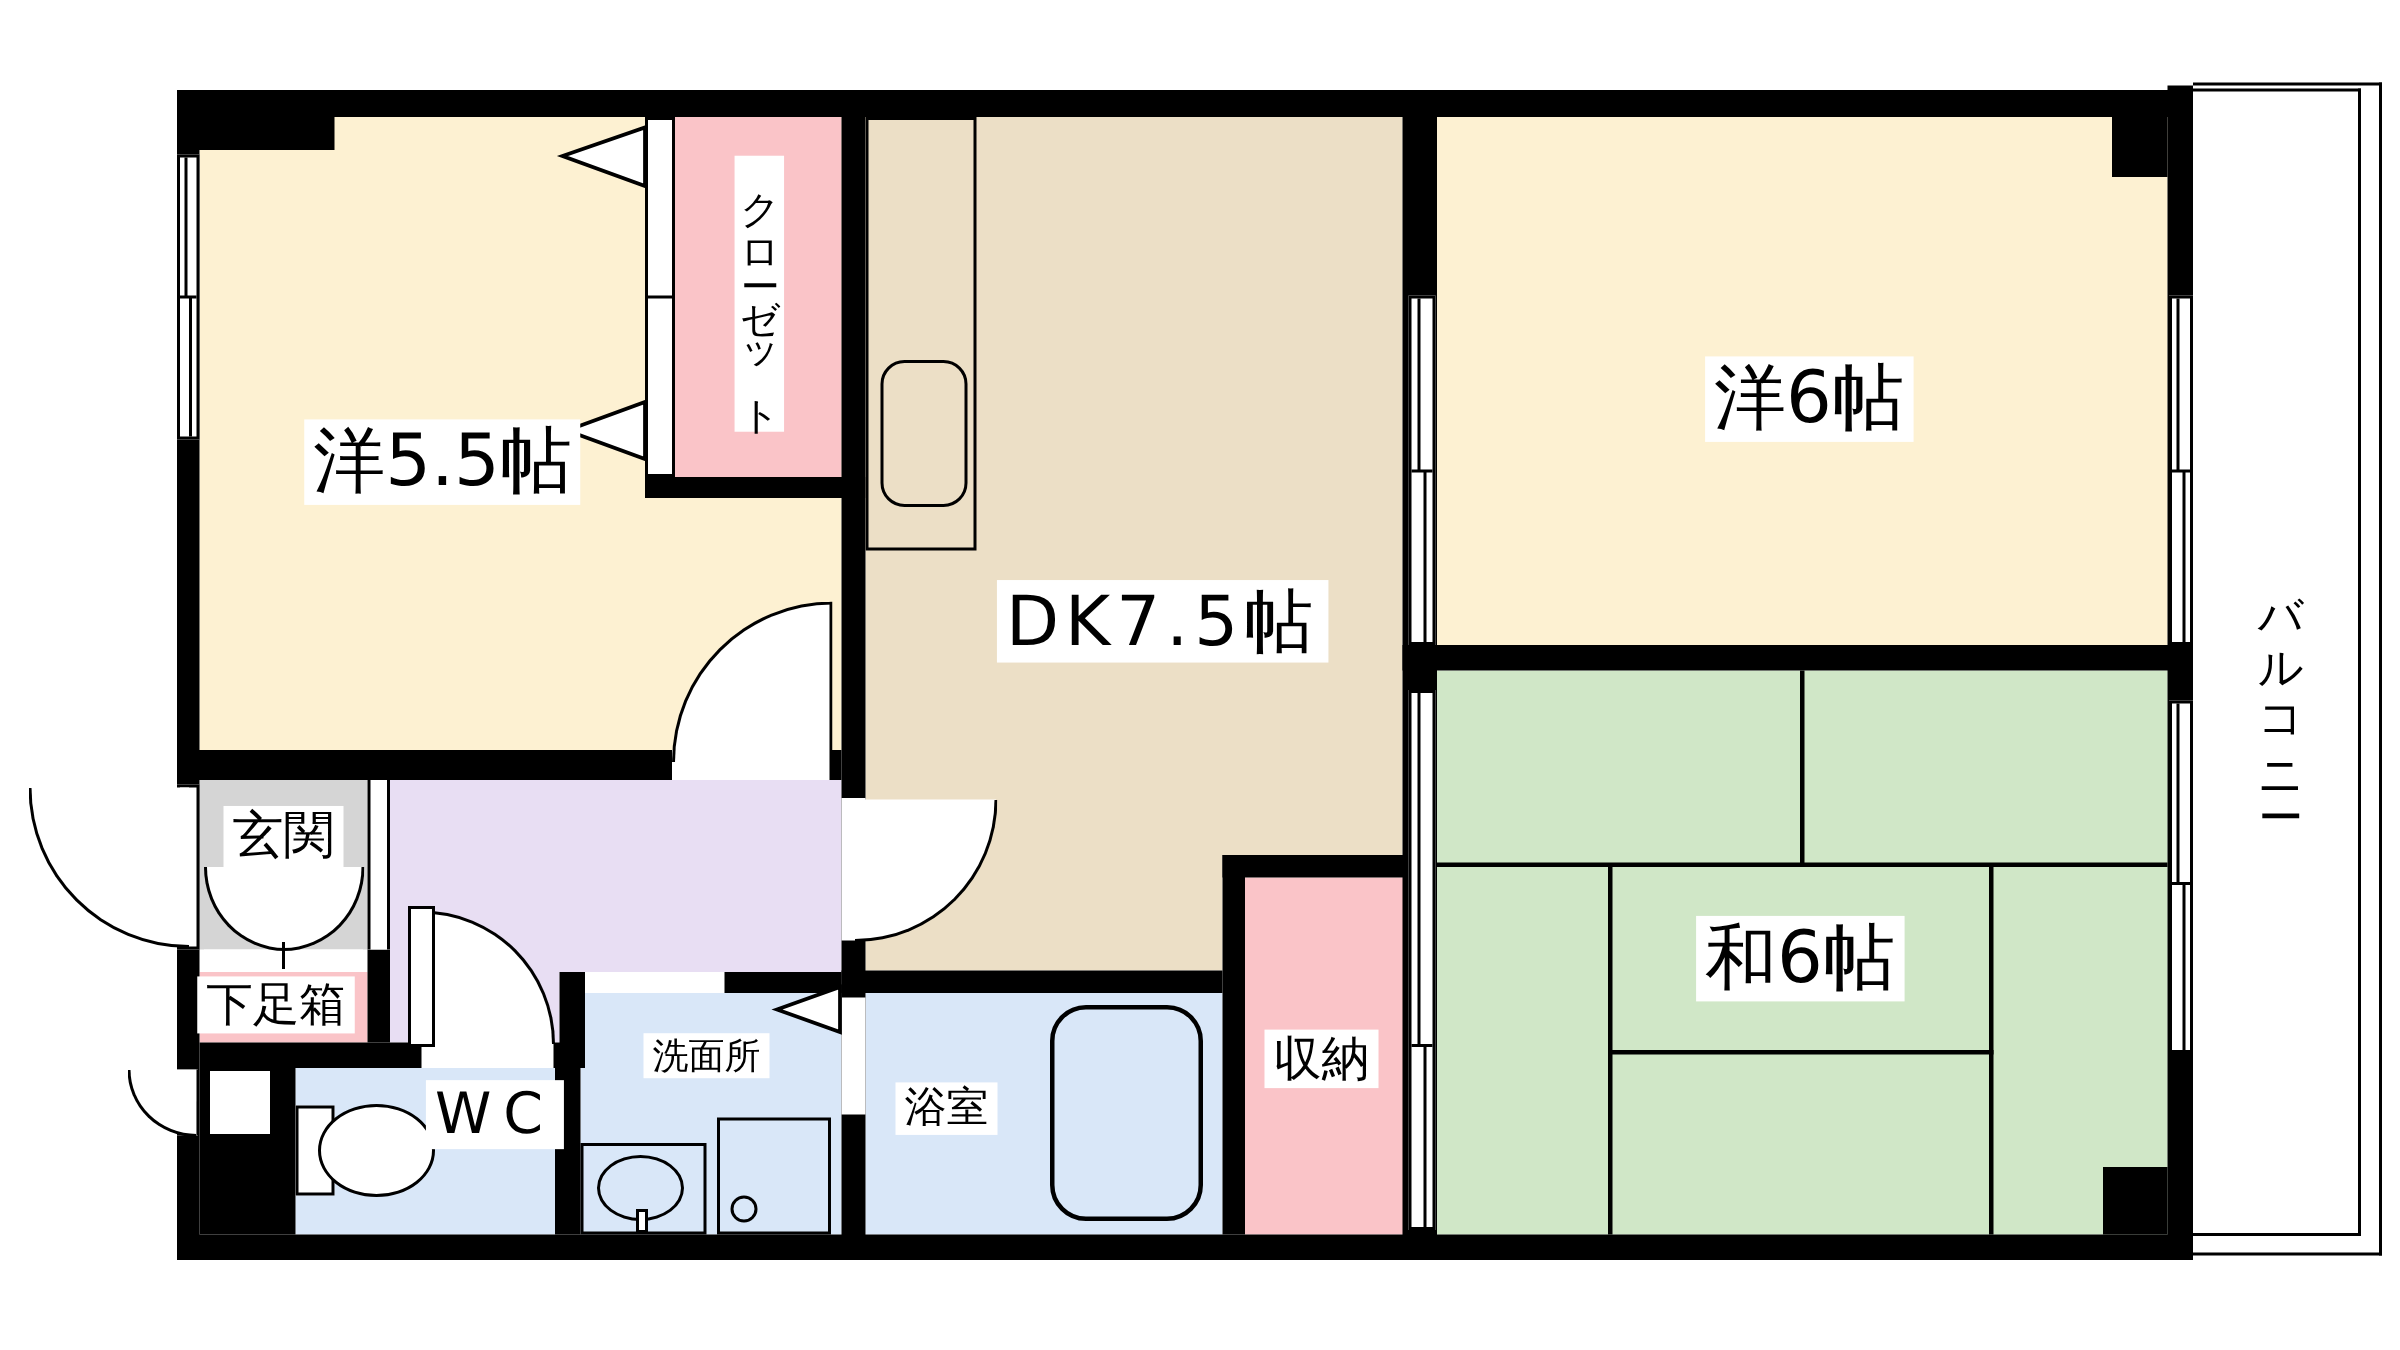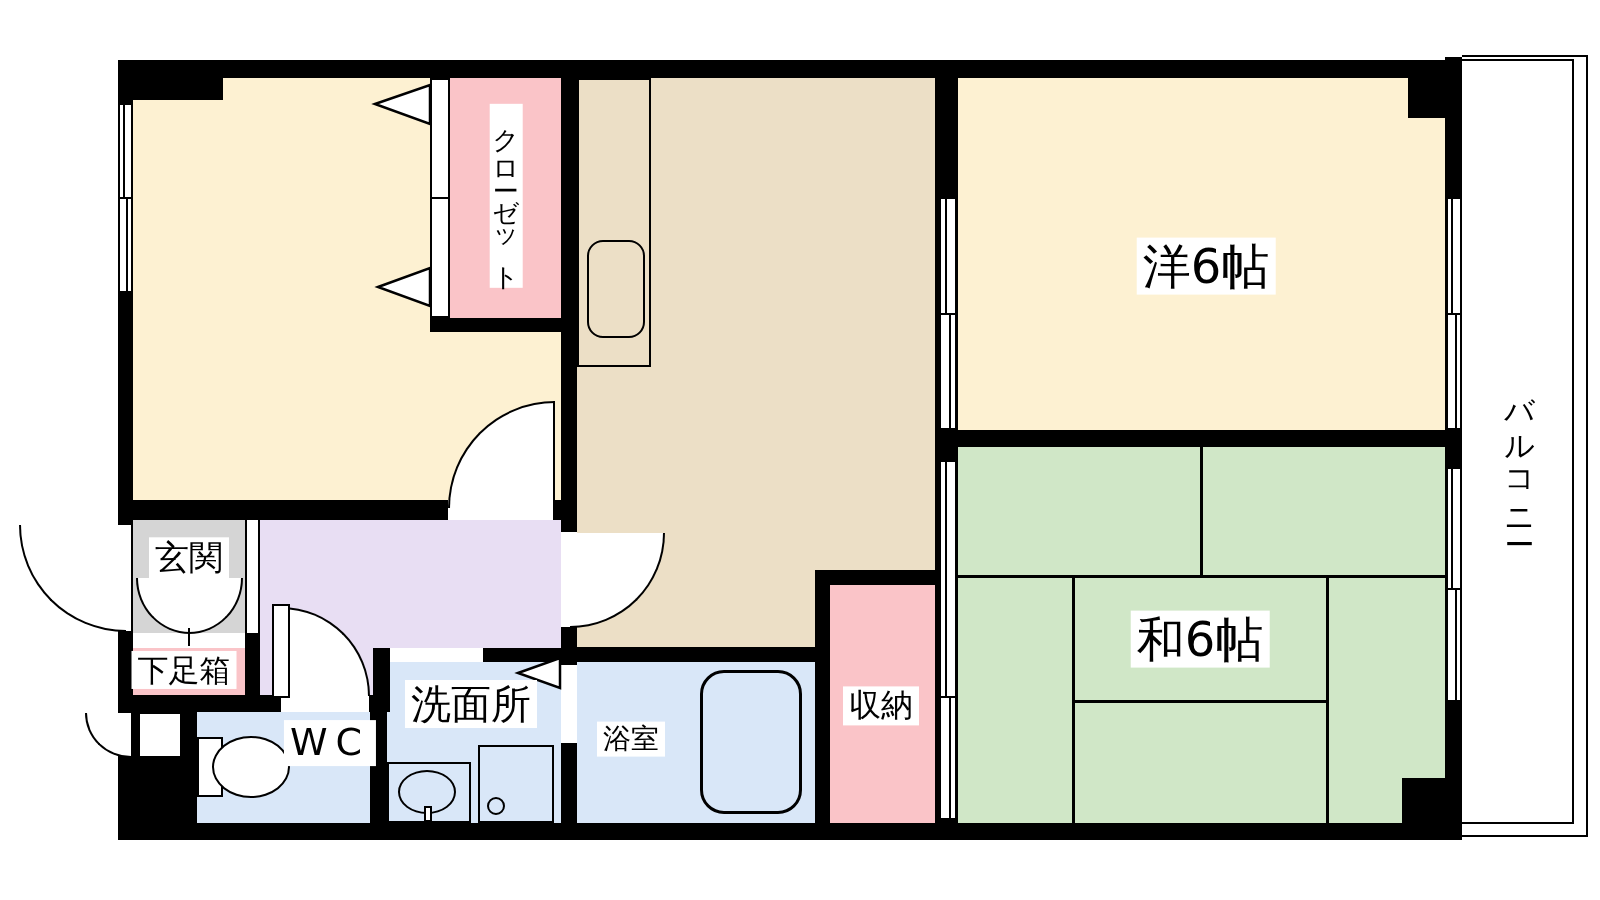--- a/index.html
+++ b/index.html
@@ -133,24 +133,26 @@
   <div class="tat" style="left:1072px;top:577px;width:3px;height:246px"></div>
   <div class="tat" style="left:1326px;top:577px;width:3px;height:246px"></div>
   <div class="tat" style="left:1072px;top:700px;width:257px;height:3px"></div>
 
   <svg class="ovl" width="1600" height="900">
     <polygon points="375,104 430,85 430,124" fill="#fff" stroke="#000" stroke-width="2.5"></polygon>
     <polygon points="378,287 430,268 430,306" fill="#fff" stroke="#000" stroke-width="2.5"></polygon>
     <polygon points="518,673 560,658 560,688" fill="#fff" stroke="#000" stroke-width="2.5"></polygon>
   </svg>
 
+  <div class="lbl" style="left:295px;top:308px;font-size:48px">洋5.5帖</div>
   <div class="lbl vert" style="left:506px;top:196px;font-size:26px">クローゼット</div>
+  <div class="lbl" style="left:775px;top:414px;font-size:46px;letter-spacing:4px">DK7.5帖</div>
   <div class="lbl" style="left:1206px;top:266px;font-size:48px">洋6帖</div>
   <div class="lbl vert" style="left:1520px;top:455px;font-size:30px;background:transparent">バルコニー</div>
   <div class="lbl" style="left:1200px;top:639px;font-size:48px">和6帖</div>
   <div class="lbl" style="left:881px;top:706px;font-size:32px">収納</div>
   <div class="lbl" style="left:189px;top:558px;font-size:34px">玄関</div>
   <div class="lbl" style="left:184px;top:670px;font-size:31px">下足箱</div>
   <div class="lbl" style="left:330px;top:743px;font-size:38px;letter-spacing:8px">WC</div>
-  <div class="lbl" style="left:471px;top:704px;font-size:40px">洗面所</div>
+  <div class="lbl" style="left:471px;top:704px;font-size:24px">洗面所</div>
   <div class="lbl" style="left:631px;top:739px;font-size:28px">浴室</div>
 
 </div>
 
 </body></html>

